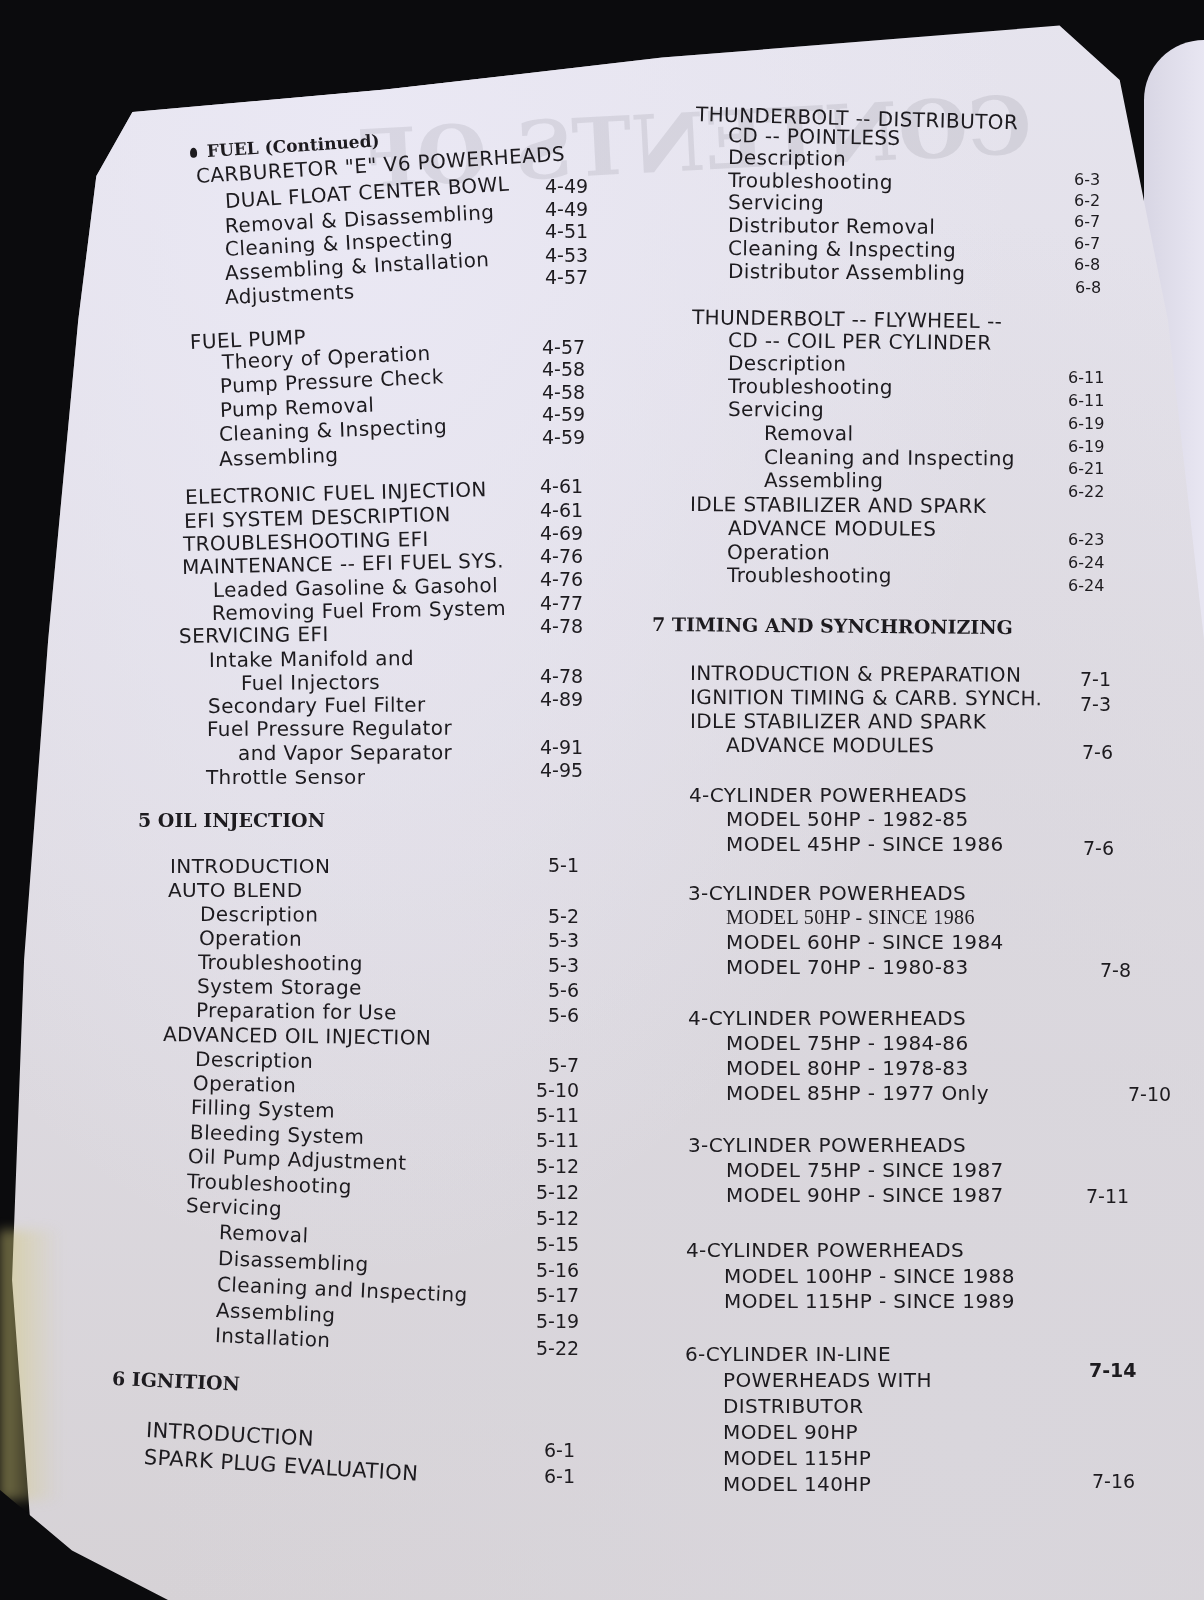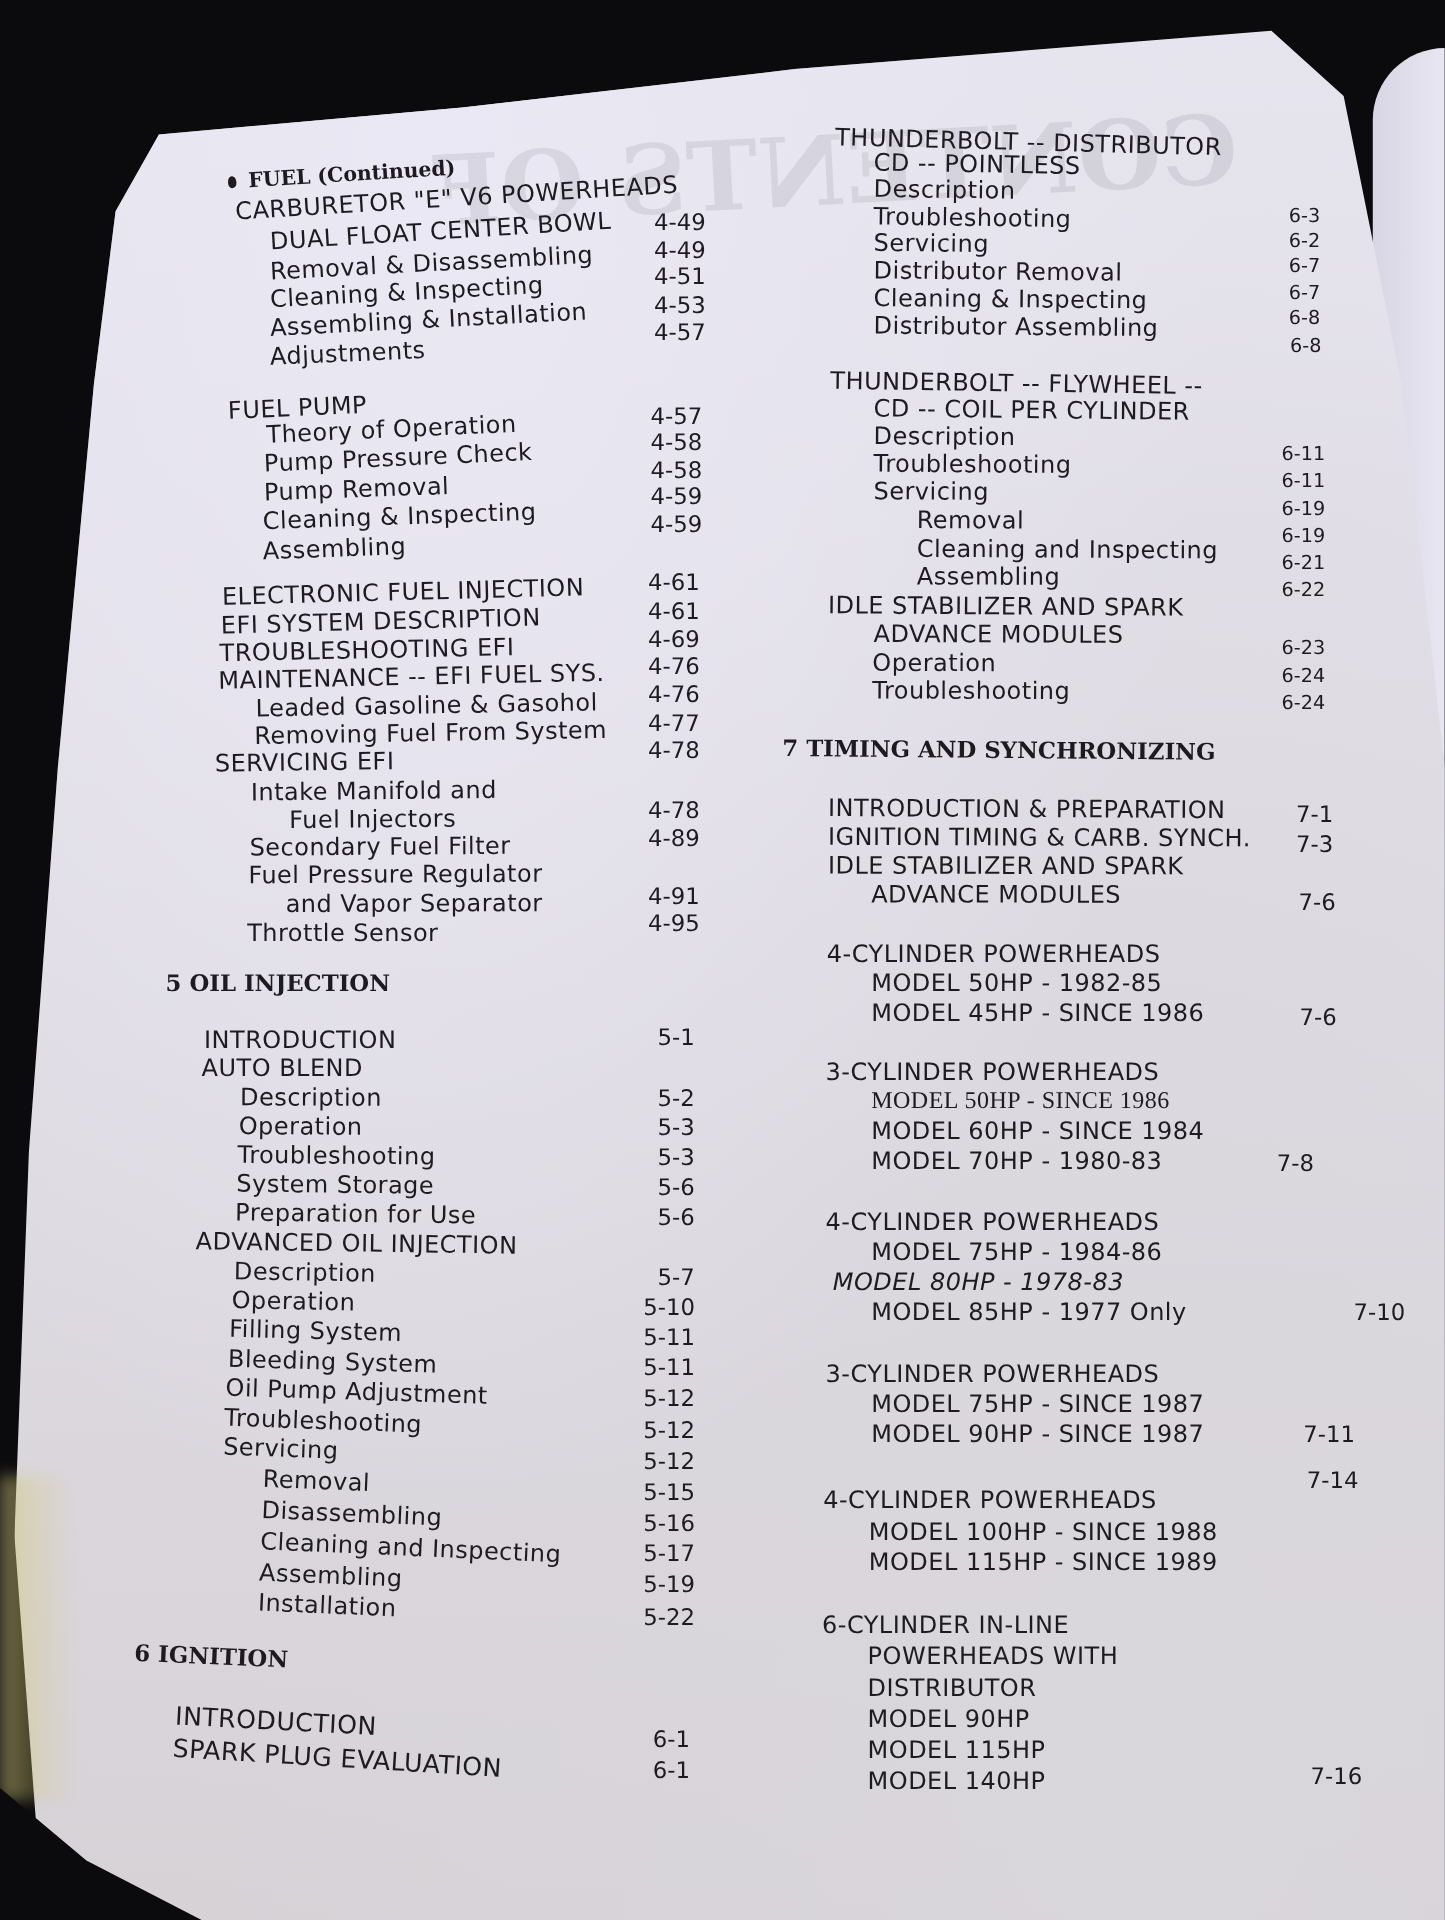--- a/index.html
+++ b/index.html
@@ -362,28 +362,28 @@
   </div>
     <div class="toc-row" style="left: 726px; top: 905px; transform: rotate(0deg); transform-origin: left center; font-family: Liberation Serif, serif;">
     <span class="label">MODEL 50HP - SINCE 1986</span>
   </div>
     <div class="toc-row" style="left: 726px; top: 930px; transform: rotate(0deg); transform-origin: left center;">
     <span class="label">MODEL 60HP - SINCE 1984</span>
   </div>
     <div class="toc-row" style="left: 726px; top: 955px; transform: rotate(0deg); transform-origin: left center;">
     <span class="label">MODEL 70HP - 1980-83</span>
   </div>
-    <div class="page-num" style="left: 1064px; top: 958px;">7-8</div>
+    <div class="page-num" style="left: 1100px; top: 958px;">7-8</div>
     <div class="toc-row" style="left: 688px; top: 1006px; transform: rotate(0deg); transform-origin: left center;">
     <span class="label">4-CYLINDER POWERHEADS</span>
   </div>
     <div class="toc-row" style="left: 726px; top: 1031px; transform: rotate(0deg); transform-origin: left center;">
     <span class="label">MODEL 75HP - 1984-86</span>
   </div>
-    <div class="toc-row" style="left: 694px; top: 1056px; transform: rotate(0deg); transform-origin: left center; font-style: italic;">
+    <div class="toc-row" style="left: 726px; top: 1056px; transform: rotate(0deg); transform-origin: left center;">
     <span class="label">MODEL 80HP - 1978-83</span>
   </div>
     <div class="toc-row" style="left: 726px; top: 1081px; transform: rotate(0deg); transform-origin: left center;">
     <span class="label">MODEL 85HP - 1977 Only</span>
   </div>
     <div class="page-num" style="left: 1080px; top: 1082px; margin-left: 48px;">7-10</div>
     <div class="toc-row" style="left: 688px; top: 1133px; transform: rotate(0deg); transform-origin: left center;">
     <span class="label">3-CYLINDER POWERHEADS</span>
   </div>
     <div class="toc-row" style="left: 726px; top: 1158px; transform: rotate(0deg); transform-origin: left center;">
@@ -395,21 +395,21 @@
     <div class="page-num" style="left: 1086px; top: 1184px;">7-11</div>
     <div class="toc-row" style="left: 686px; top: 1238px; transform: rotate(0deg); transform-origin: left center;">
     <span class="label">4-CYLINDER POWERHEADS</span>
   </div>
     <div class="toc-row" style="left: 724px; top: 1264px; transform: rotate(0deg); transform-origin: left center;">
     <span class="label">MODEL 100HP - SINCE 1988</span>
   </div>
     <div class="toc-row" style="left: 724px; top: 1289px; transform: rotate(0deg); transform-origin: left center;">
     <span class="label">MODEL 115HP - SINCE 1989</span>
   </div>
-    <div class="page-num" style="left: 1089px; top: 1222px;">7-14</div>
+    <div class="page-num" style="left: 1089px; top: 1358px; font-weight: bold;">7-14</div>
     <div class="toc-row" style="left: 685px; top: 1342px; transform: rotate(0deg); transform-origin: left center;">
     <span class="label">6-CYLINDER IN-LINE</span>
   </div>
     <div class="toc-row" style="left: 723px; top: 1368px; transform: rotate(0deg); transform-origin: left center;">
     <span class="label">POWERHEADS WITH</span>
   </div>
     <div class="toc-row" style="left: 723px; top: 1394px; transform: rotate(0deg); transform-origin: left center;">
     <span class="label">DISTRIBUTOR</span>
   </div>
     <div class="toc-row" style="left: 723px; top: 1420px; transform: rotate(0deg); transform-origin: left center;">

